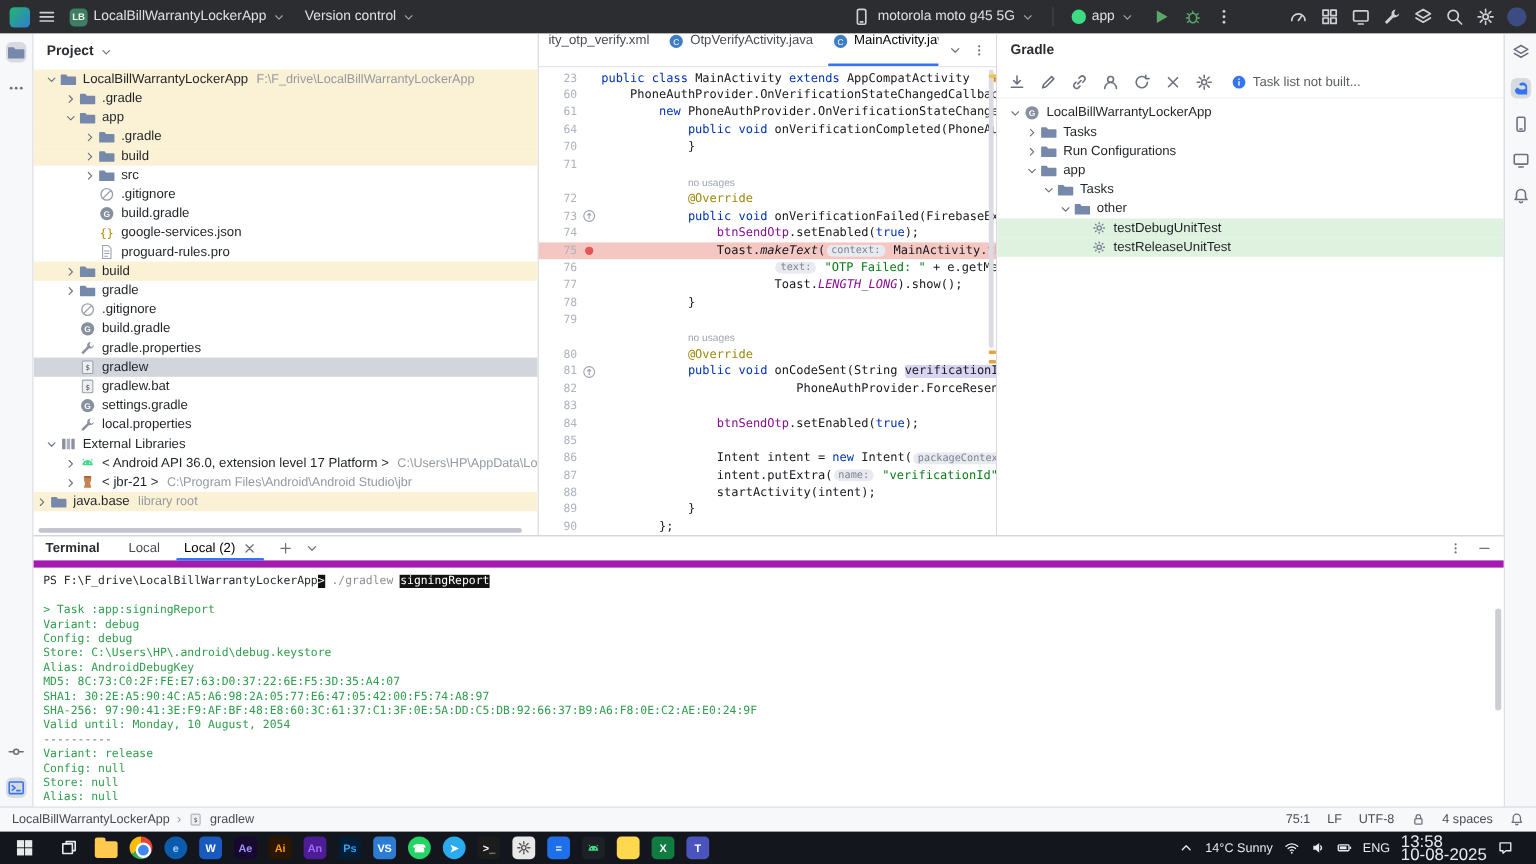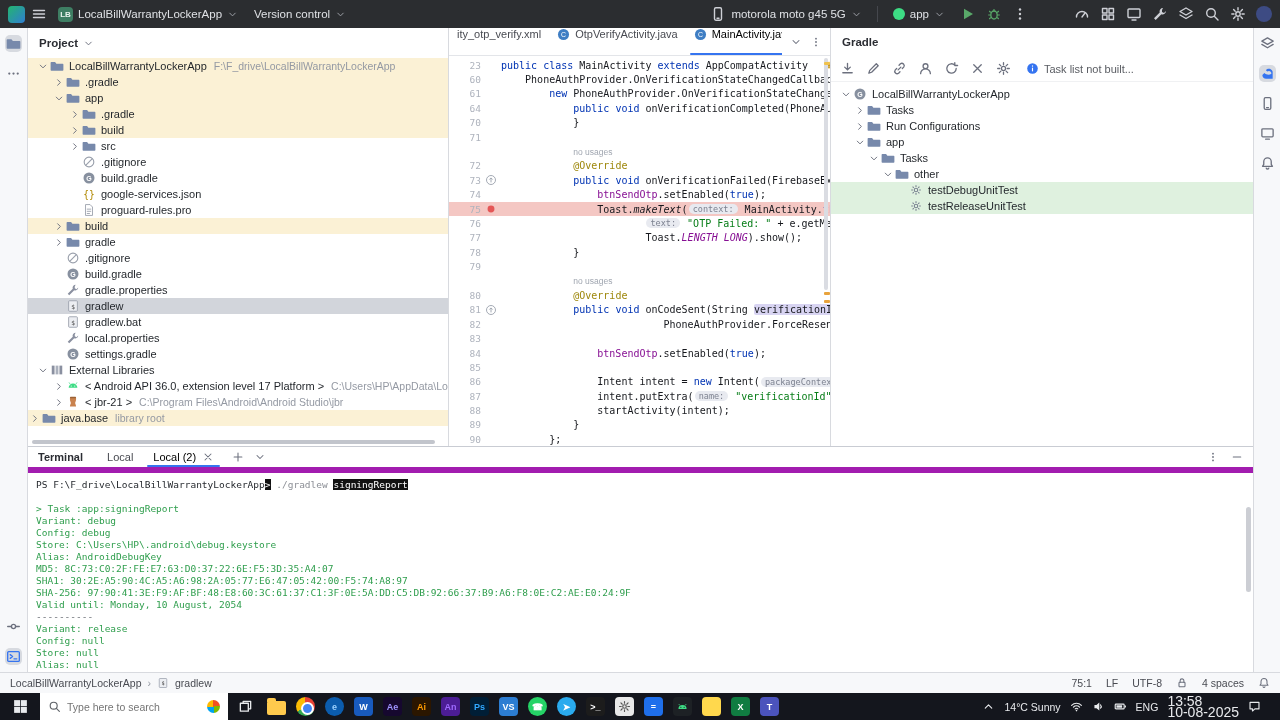--- a/index.html
+++ b/index.html
@@ -488,34 +488,34 @@
                     <rect x="3" y="2" width="10" height="12" rx="1" fill="#eceef2" stroke="#9aa0ac"></rect>
                     <text x="8" y="11" font-size="7" fill="#444" text-anchor="middle" font-family="monospace">$</text>
                   </svg>
                 </span>
                 <span class="tlabel">gradlew.bat</span>
               </div>
               <div class="trow" style="padding-left: 24px;">
                 <span class="ic chevc"></span>
                 <span class="ic ticon">
                   <svg viewBox="0 0 16 16">
-                    <path d="M11 2a3.5 3.5 0 0 0-3.3 4.6L2 12.3 3.7 14l5.7-5.7A3.5 3.5 0 0 0 14 5l-2 2-2-1V4z" fill="#8a90a0"></path>
-                  </svg>
-                </span>
-                <span class="tlabel">local.properties</span>
-              </div>
-              <div class="trow" style="padding-left: 24px;">
-                <span class="ic chevc"></span>
-                <span class="ic ticon">
-                  <svg viewBox="0 0 16 16">
                     <circle cx="8" cy="8" r="6.3" fill="#87909f"></circle>
                     <text x="8" y="11" font-size="8" fill="#fff" text-anchor="middle" font-family="sans-serif" font-weight="bold">G</text>
                   </svg>
                 </span>
                 <span class="tlabel">settings.gradle</span>
+              </div>
+              <div class="trow" style="padding-left: 24px;">
+                <span class="ic chevc"></span>
+                <span class="ic ticon">
+                  <svg viewBox="0 0 16 16">
+                    <path d="M11 2a3.5 3.5 0 0 0-3.3 4.6L2 12.3 3.7 14l5.7-5.7A3.5 3.5 0 0 0 14 5l-2 2-2-1V4z" fill="#8a90a0"></path>
+                  </svg>
+                </span>
+                <span class="tlabel">local.properties</span>
               </div>
               <div class="trow" style="padding-left: 8px;">
                 <span class="ic chevc">
                   <svg viewBox="0 0 16 16">
                     <path d="M4 6l4 4 4-4" fill="none" stroke="currentColor" stroke-width="1.4" stroke-linecap="round" stroke-linejoin="round"></path>
                   </svg>
                 </span>
                 <span class="ic ticon">
                   <svg viewBox="0 0 16 16">
                     <rect x="2" y="3" width="3.2" height="10" fill="#8a90a0"></rect>
@@ -937,30 +937,20 @@
     <span class="tstart">
         <span class="ic" style="width:15px;height:15px">
           <svg viewBox="0 0 16 16">
             <rect x="1.2" y="1.2" width="6.4" height="6.4" fill="currentColor"></rect>
             <rect x="8.4" y="1.2" width="6.4" height="6.4" fill="currentColor"></rect>
             <rect x="1.2" y="8.4" width="6.4" height="6.4" fill="currentColor"></rect>
             <rect x="8.4" y="8.4" width="6.4" height="6.4" fill="currentColor"></rect>
           </svg>
         </span>
       </span>
-    <div class="tsearch">
-      <span class="ic">
-          <svg viewBox="0 0 16 16">
-            <circle cx="7" cy="7" r="4.3" fill="none" stroke="currentColor" stroke-width="1.4" stroke-linecap="round" stroke-linejoin="round"></circle>
-            <path d="M10.3 10.3L14 14" fill="none" stroke="currentColor" stroke-width="1.4" stroke-linecap="round" stroke-linejoin="round"></path>
-          </svg>
-        </span>
-      <input placeholder="Type here to search" style="">
-      <span class="shl"></span>
-    </div>
     <span class="tvwrap">
         <span class="ic tv">
           <svg viewBox="0 0 16 16">
             <rect x="2.5" y="4.5" width="8.5" height="8.5" fill="none" stroke="currentColor" stroke-width="1.4" stroke-linecap="round" stroke-linejoin="round"></rect>
             <path d="M5.5 4.5v-2h8v8h-2" fill="none" stroke="currentColor" stroke-width="1.4" stroke-linecap="round" stroke-linejoin="round"></path>
           </svg>
         </span>
       </span>
     <div id="tb-apps">
         <span class="tbapp">

